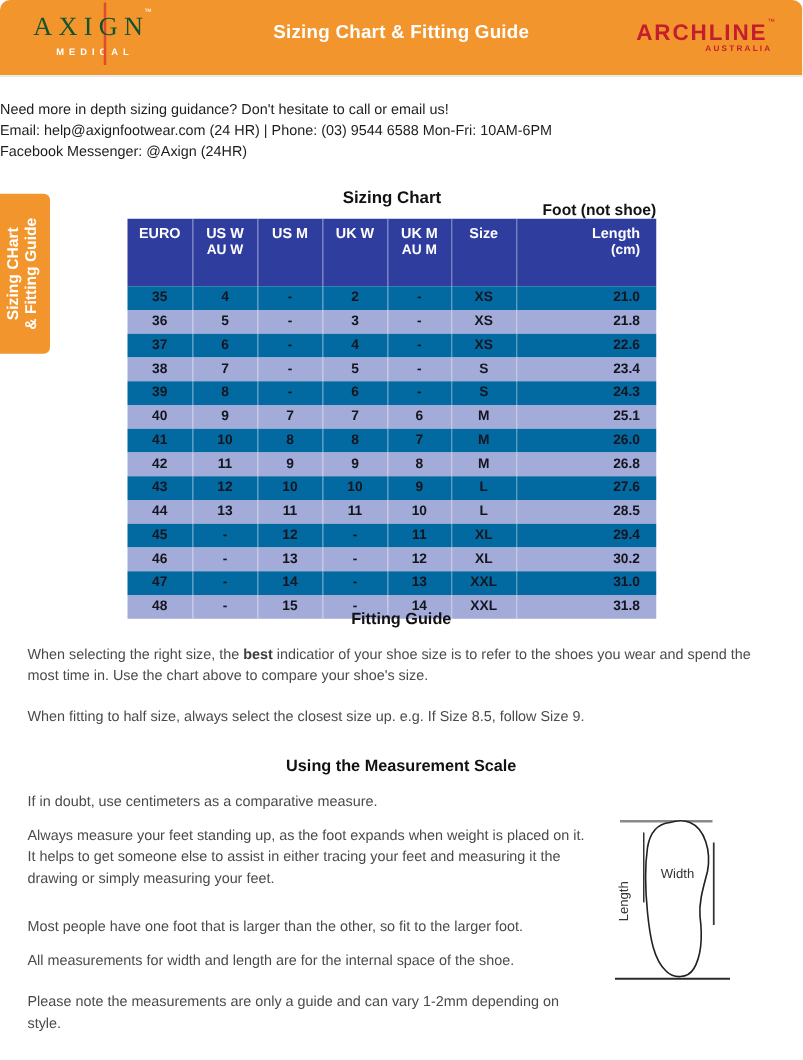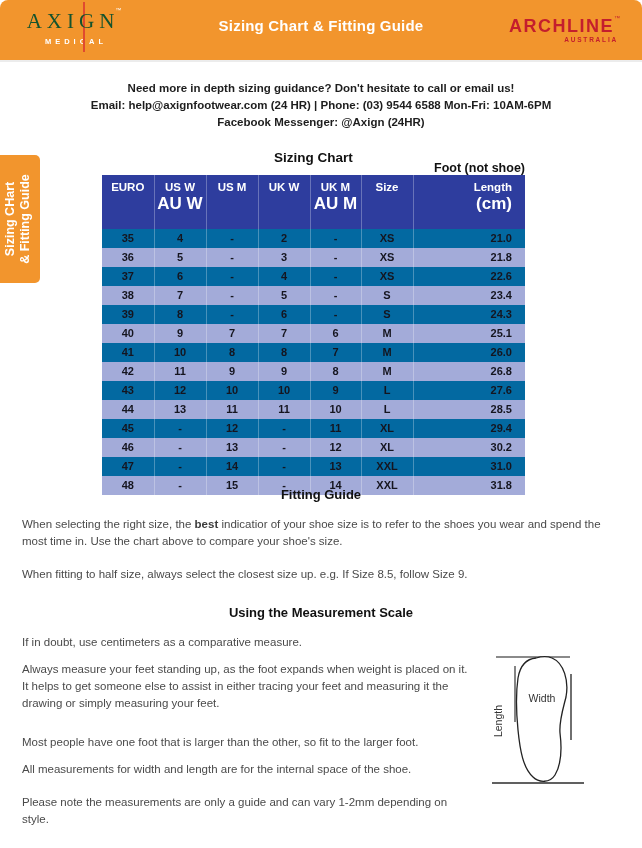--- a/index.html
+++ b/index.html
@@ -16,42 +16,42 @@
   .brand-sub { font-size:7.5px; font-weight:700; letter-spacing:4px; margin-top:3px; color:#fff; }
   .brand-line { position:absolute; left:57px; top:-7px; width:2px; height:50px; background:#E04A2F; }
   .header-title { position:absolute; left:0; right:0; top:17px; text-align:center;
                   font-size:15px; font-weight:700; color:#ffffff; letter-spacing:0.2px; }
   .partner { position:absolute; right:22px; top:16px; text-align:right; color:#C41E2D; }
   .partner-name { font-size:18px; font-weight:700; letter-spacing:1.5px; }
   .partner-tm { font-size:6px; vertical-align:top; position:relative; top:-1px; }
   .partner-sub { font-size:6.5px; font-weight:700; letter-spacing:1.8px; margin-top:-1px; margin-right:2px; }
 
   
-  .contact { position:absolute; top:80px; left:0; right:0; text-align:center;
-             font-size:11.5px; font-weight:700; color:#1d1d1d; line-height:17px; }
+  .contact { position:absolute; top:80px; left:0; right:0; text-align:left;
+             font-size:11.5px; font-weight:400; color:#1d1d1d; line-height:17px; }
 
   
   .side-tab { position:absolute; left:0; top:155px; width:40px; height:128px;
               background:#F2952D; border-radius:0 5px 5px 0; }
   .side-tab-text { position:absolute; left:50%; top:50%; width:128px; height:34px;
                    transform:translate(-50%,-50%) rotate(-90deg); text-align:center;
                    color:#fff; font-size:12.5px; font-weight:700; line-height:15px; }
 
   
   .chart-area { position:absolute; top:145px; left:0; width:642px; }
   .chart-title { position:absolute; left:102px; width:423px; top:5px; text-align:center;
                  font-size:13.5px; font-weight:700; color:#111; }
   .foot-note { position:absolute; right:117px; top:16px; font-size:12.5px; font-weight:700; color:#111;text-align:center; }
   table.size-table { position:absolute; left:102px; top:30px; border-collapse:collapse;
                      table-layout:fixed; width:423px; }
   table.size-table th, table.size-table td { border-left:1px solid rgba(255,255,255,0.28); }
   table.size-table th:first-child, table.size-table td:first-child { border-left:none; }
   table.size-table thead th { background:#2E3D9E; color:#fff; font-size:11.5px; font-weight:700;
                               text-align:center; vertical-align:top; padding-top:6px; height:54px; }
-  table.size-table thead th .h2 { font-size:17px; font-weight:700; margin-top:1px; min-height:14px; }
+  table.size-table thead th .h2 { font-size:11px; font-weight:700; margin-top:1px; min-height:14px; }
   table.size-table thead th.col6, table.size-table td.col6 { text-align:right; padding-right:13px; }
   table.size-table tbody td { height:19px; font-size:11px; font-weight:700; color:#15151f;
                               text-align:center; line-height:19px; }
   table.size-table tbody tr.r-even td { background:#0369a1; }
   table.size-table tbody tr.r-odd td { background:#A3ABD9; }
 
   
   .content { position:absolute; top:487px; left:22px; width:598px; color:#4a4a4a; }
   .section-title { text-align:center; font-size:13px; font-weight:700; color:#111; }
   .content p { font-size:11.5px; line-height:17px; margin-top:10px; }

